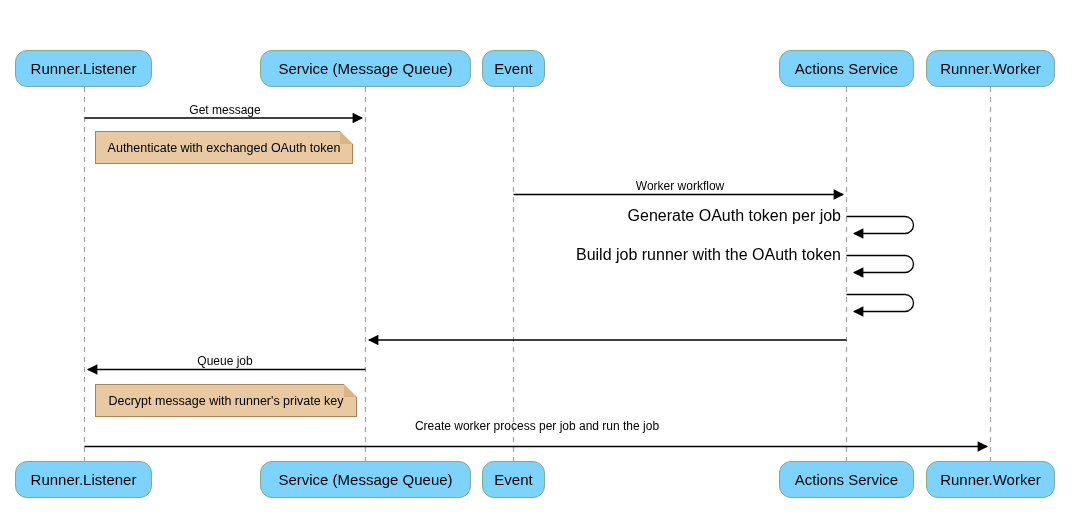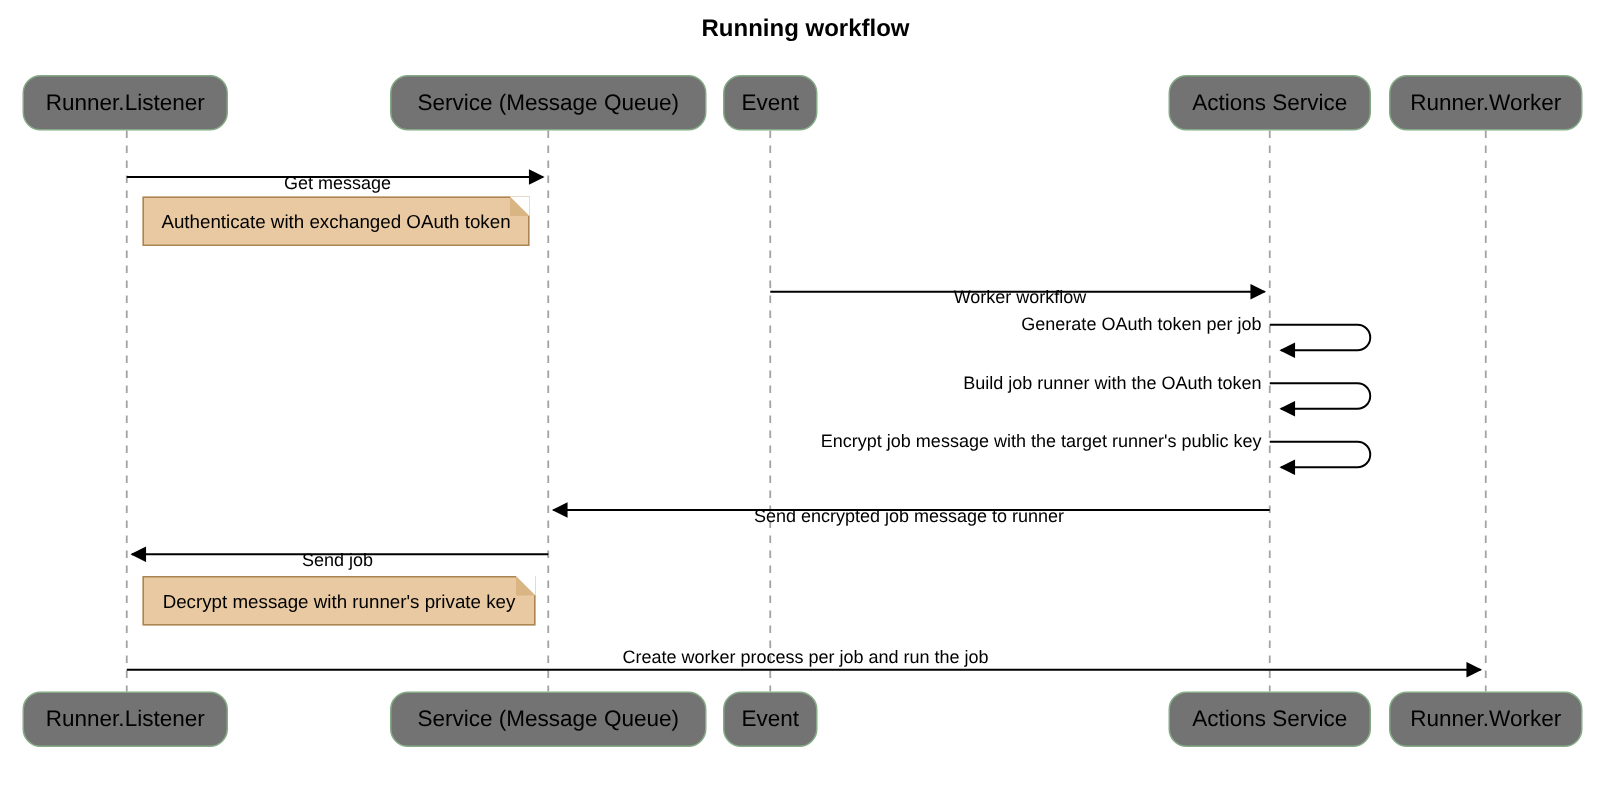--- a/index.html
+++ b/index.html
@@ -17,21 +17,21 @@
     left: 537px;
     transform: translateX(-50%);
     font-size: 16px;
     font-weight: bold;
     color: #000;
     white-space: nowrap;
   }
   .participant {
     position: absolute;
     height: 37px;
-    background: #737373;
+    background: #7dd3fc;
     border: 1px solid #84ab86;
     border-radius: 12px;
     box-sizing: border-box;
     display: flex;
     align-items: center;
     justify-content: center;
     font-size: 15px;
     color: #000;
     white-space: nowrap;
   }
@@ -44,25 +44,24 @@
     height: 523px;
   }
   .msg-label {
     position: absolute;
     font-size: 12px;
     line-height: 14px;
     height: 14px;
     color: #000;
     white-space: nowrap;
     transform: translateX(-50%);
-    margin-top: 12px;
   }
   .msg-label-right {
     position: absolute;
-    font-size: 12px;
+    font-size: 16px;
     line-height: 14px;
     height: 14px;
     color: #000;
     white-space: nowrap;
     right: 231px;
   }
   .note {
     position: absolute;
     background: #e8c9a2;
     border: 1px solid #aa8453;
@@ -83,21 +82,20 @@
     border-style: solid;
     border-width: 0 13px 13px 0;
     border-color: #ffffff #ffffff #d9b584 #d9b584;
   }
 </style>
 </head>
 <body>
 
 <div class="canvas">
 
-  <div class="diagram-title">Running workflow</div>
 
   <svg class="svg-layer" viewBox="0 0 1072 523" xmlns="http://www.w3.org/2000/svg">
     <defs>
       <marker id="arrow" viewBox="0 0 10 10" refX="9" refY="5" markerWidth="9" markerHeight="8" orient="auto-start-reverse">
         <path d="M0,0 L10,5 L0,10 z" fill="#000000"></path>
       </marker>
     </defs>
 
     <g stroke="#a3a3a3" stroke-width="1.2" stroke-dasharray="5,5">
       <line x1="84.5" y1="87" x2="84.5" y2="461"></line>
@@ -124,23 +122,21 @@
     <div class="participant" style="left:260px; width:211px;">Service (Message Queue)</div>
     <div class="participant" style="left:482px; width:63px;">Event</div>
     <div class="participant" style="left:779px; width:135px;">Actions Service</div>
     <div class="participant" style="left:926px; width:129px;">Runner.Worker</div>
   </div>
 
   <div class="msg-label" style="left:225px; top:103px;">Get message</div>
   <div class="msg-label" style="left:680px; top:179px;">Worker workflow</div>
   <div class="msg-label-right" style="top:209px;">Generate OAuth token per job</div>
   <div class="msg-label-right" style="top:248px;">Build job runner with the OAuth token</div>
-  <div class="msg-label-right" style="top:287px;">Encrypt job message with the target runner's public key</div>
-  <div class="msg-label" style="left:606px; top:325px;">Send encrypted job message to runner</div>
-  <div class="msg-label" style="left:225px; top:354px;">Send job</div>
+  <div class="msg-label" style="left:225px; top:354px;">Queue job</div>
   <div class="msg-label" style="left:537px; top:419px;">Create worker process per job and run the job</div>
 
   <div class="note" style="left:95px; top:131px; width:258px; height:33px;">
     <span class="fold"></span>
     <span>Authenticate with exchanged OAuth token</span>
   </div>
   <div class="note" style="left:95px; top:384px; width:262px; height:33px;">
     <span class="fold"></span>
     <span>Decrypt message with runner's private key</span>
   </div>

